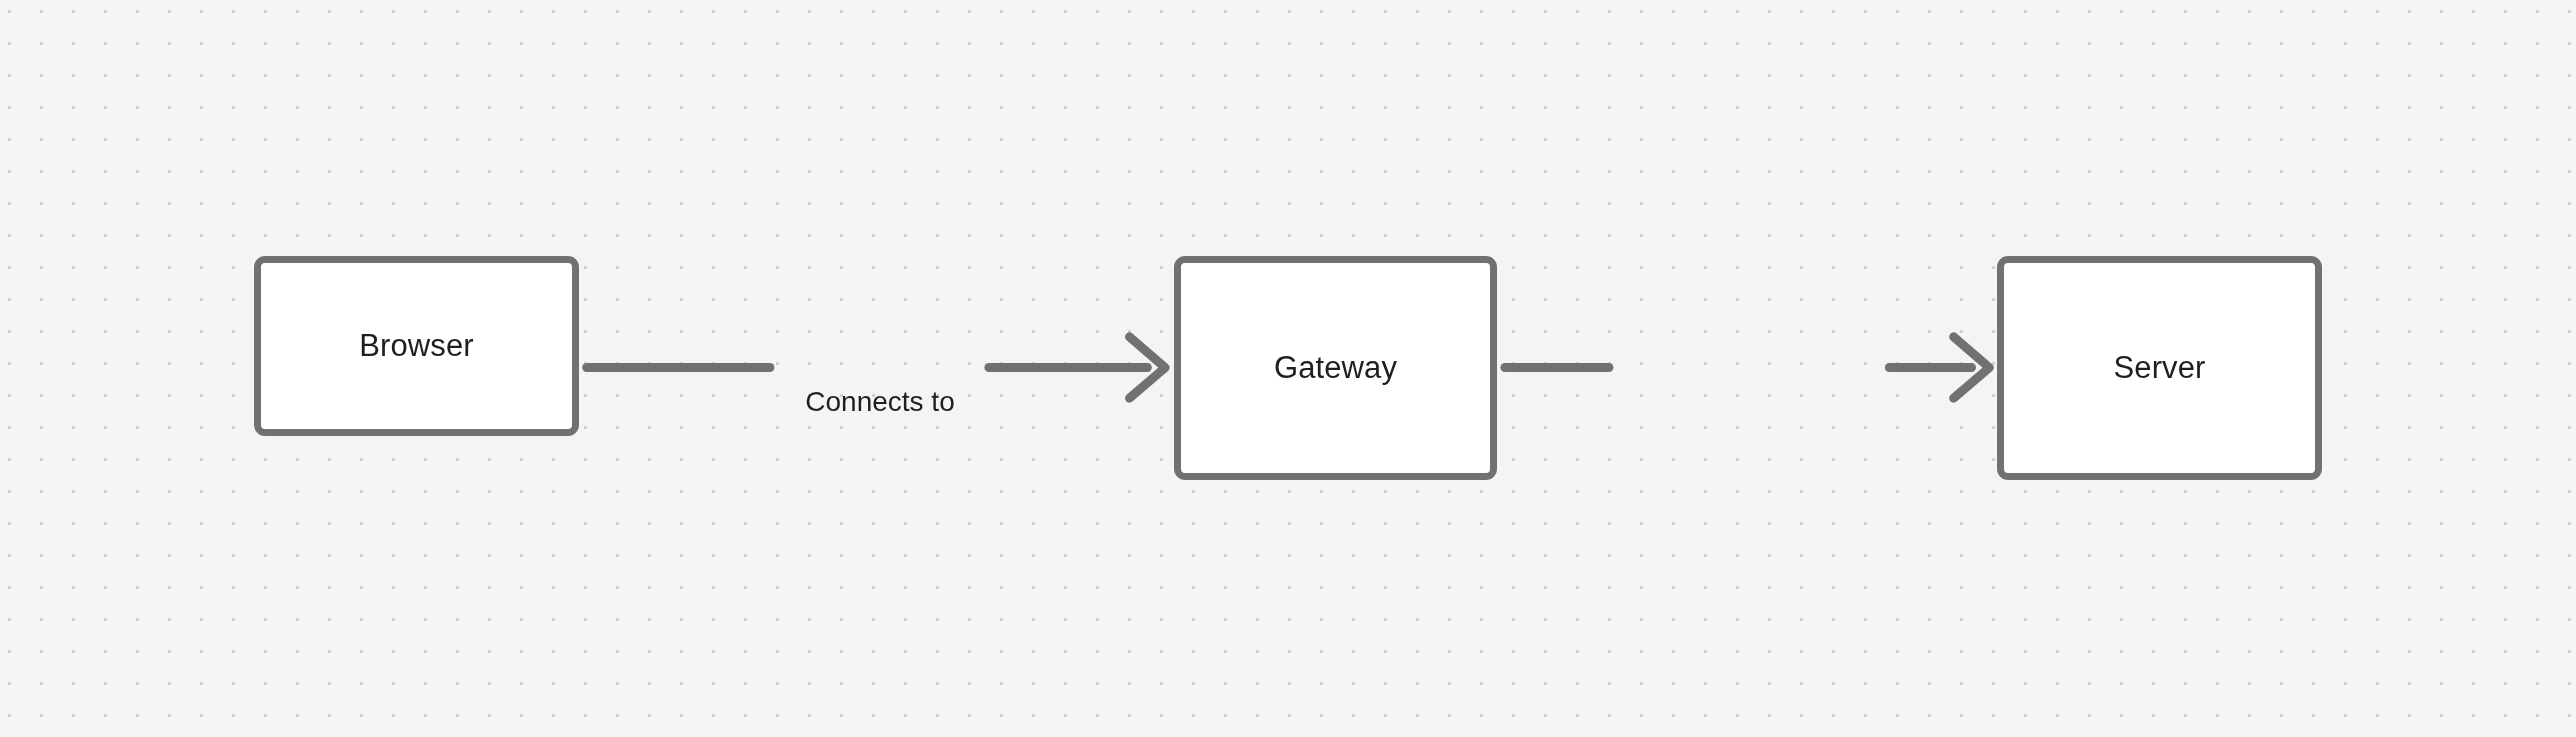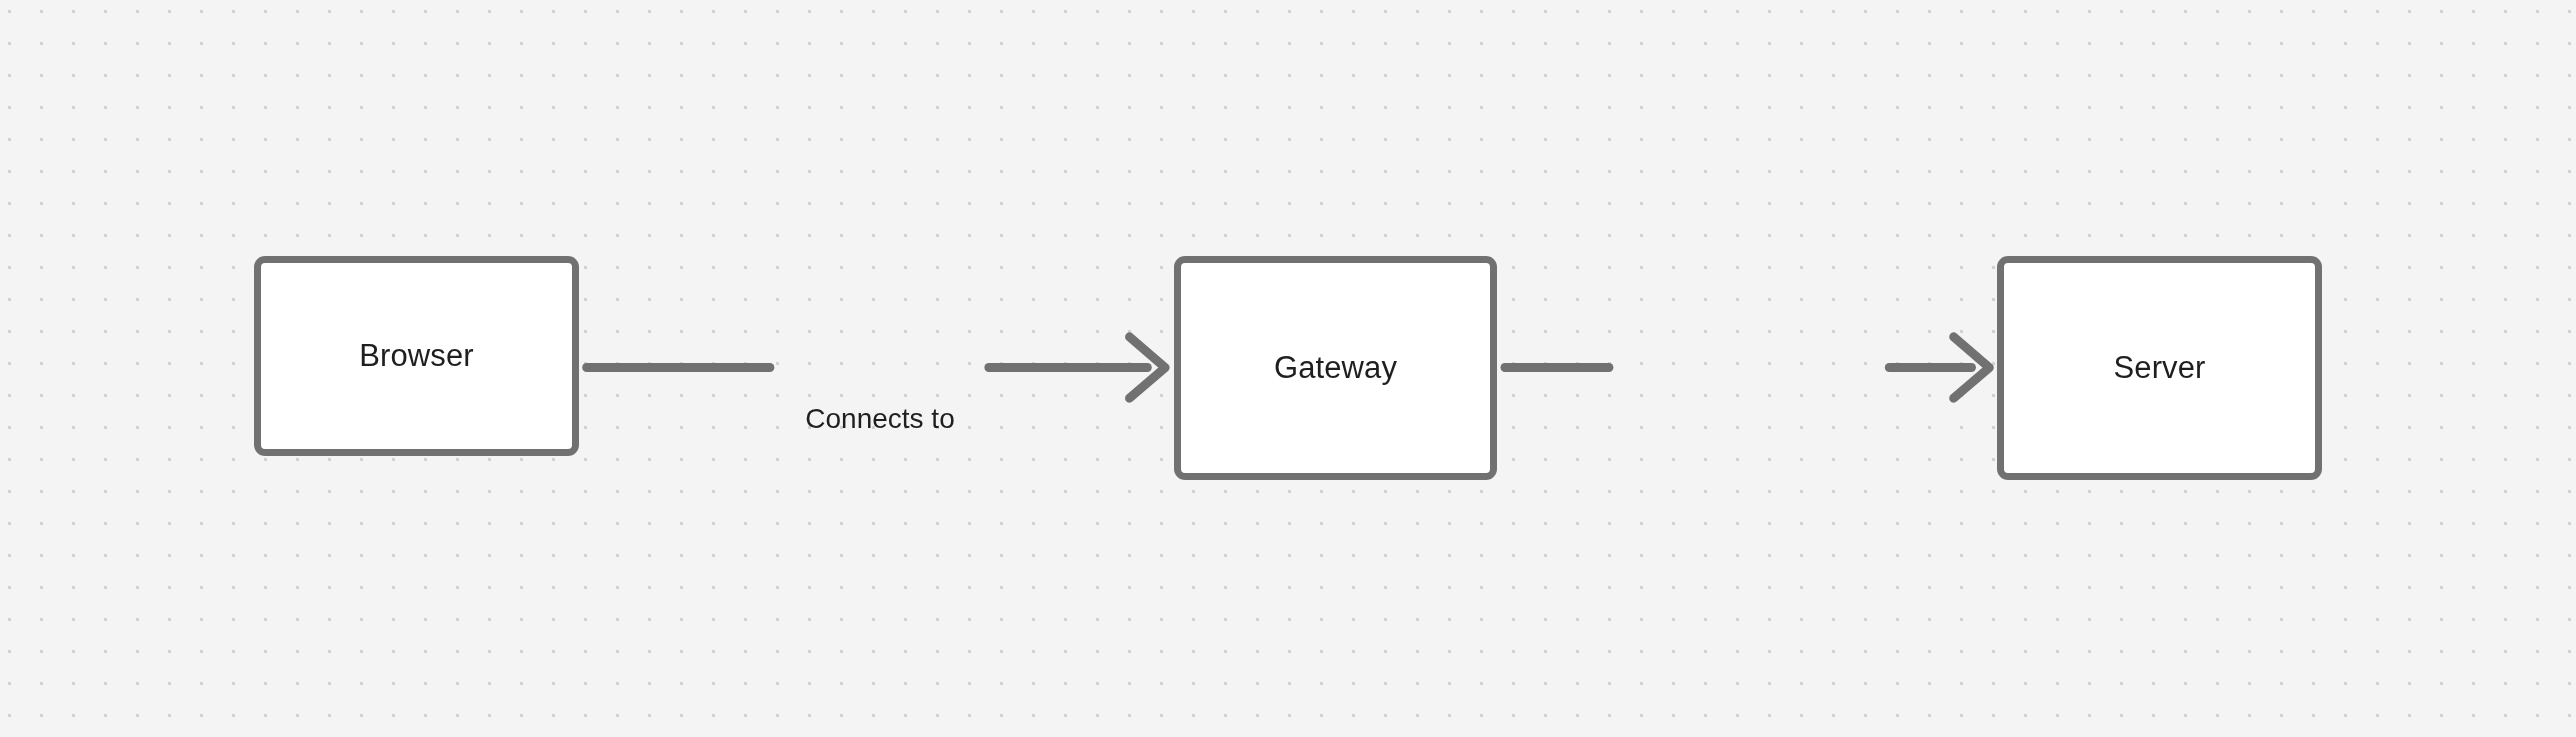--- a/index.html
+++ b/index.html
@@ -34,21 +34,21 @@
     justify-content: center;
   }
   .node-label {
     font-size: 31px;
     line-height: 1.2;
     color: #1f1f1f;
     letter-spacing: 0.1px;
     white-space: nowrap;
   }
 
-  #node-browser { left: 254px; top: 256px; width: 325px; height: 200px; }
+  #node-browser { left: 254px; top: 256px; width: 325px; height: 180px; }
   #node-gateway { left: 1174px; top: 256px; width: 323px; height: 224px; }
   #node-server  { left: 1997px; top: 256px; width: 325px; height: 224px; }
 
   
   #edge-layer {
     position: absolute;
     left: 0;
     top: 0;
     width: 2576px;
     height: 737px;
@@ -73,21 +73,21 @@
     position: absolute;
     color: #1f1f1f;
     font-size: 28px;
     line-height: 34px;
     text-align: center;
     white-space: pre-line;
     background: transparent;
   }
   #edge-label-1 {
     left: 776px;
-    top: 368px;
+    top: 351px;
     width: 208px;
     height: 34px;
   }
   #edge-label-2 {
     left: 1607px;
     top: 325px;
     width: 285px;
     height: 71px;
   }
 </style>

